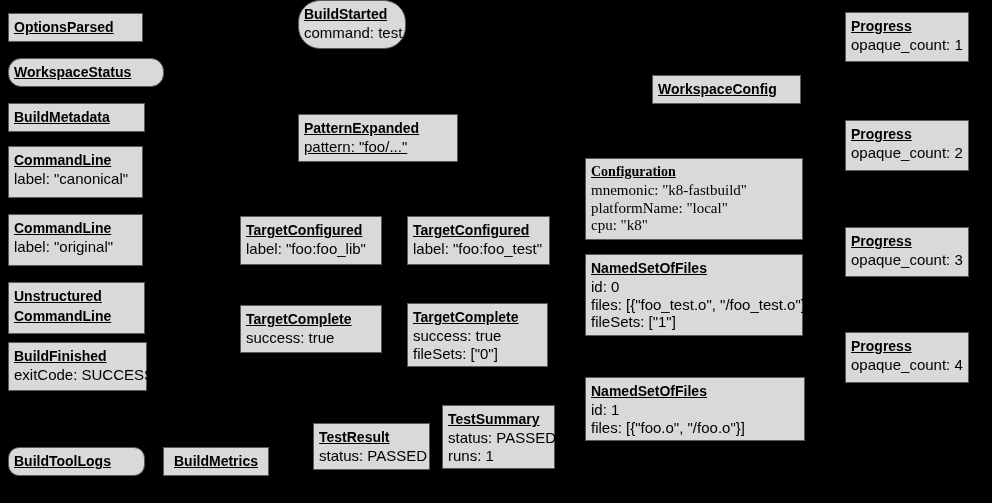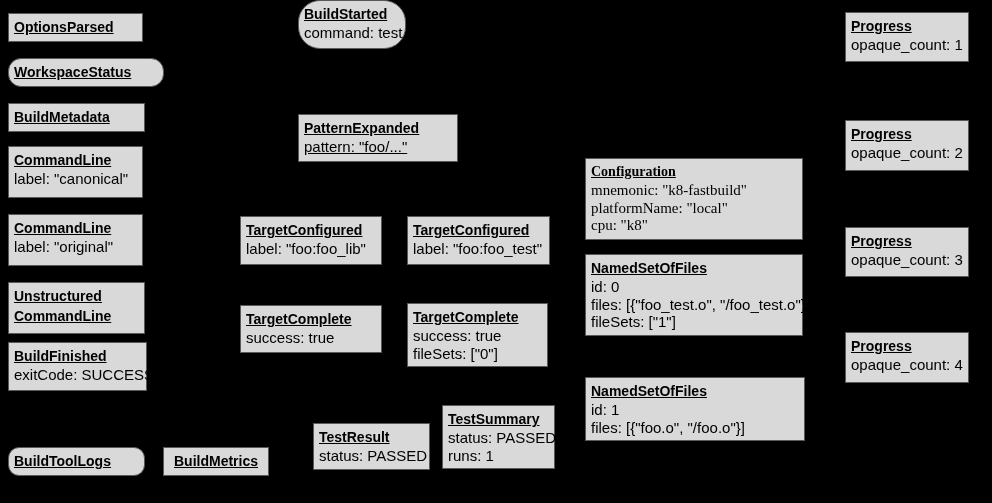--- a/index.html
+++ b/index.html
@@ -134,20 +134,25 @@
       </div>
       <div class="node-field">status: PASSED</div>
     </div>
     <div class="node" style="left: 442px; top: 405px; width: 113px; min-height: 58px;">
       <div class="node-title">
         <div>TestSummary</div>
       </div>
       <div class="node-field">status: PASSED</div>
       <div class="node-field">runs: 1</div>
     </div>
+    <div class="node" style="left: 652px; top: 75px; width: 149px; min-height: 28px;">
+      <div class="node-title">
+        <div>WorkspaceConfig</div>
+      </div>
+    </div>
     <div class="node" style="left: 585px; top: 158px; width: 218px; min-height: 76px; font-family: Liberation Serif, serif;">
       <div class="node-title">
         <div>Configuration</div>
       </div>
       <div class="node-field">mnemonic: "k8-fastbuild"</div>
       <div class="node-field">platformName: "local"</div>
       <div class="node-field">cpu: "k8"</div>
     </div>
     <div class="node" style="left: 585px; top: 254px; width: 218px; min-height: 75px;">
       <div class="node-title">

